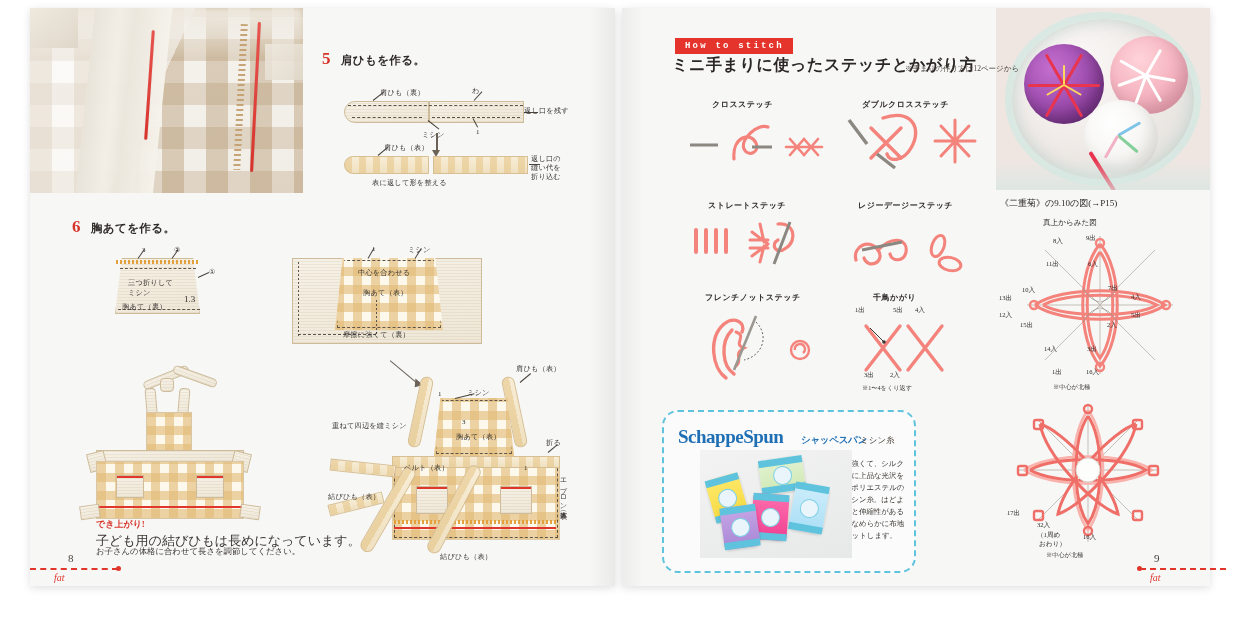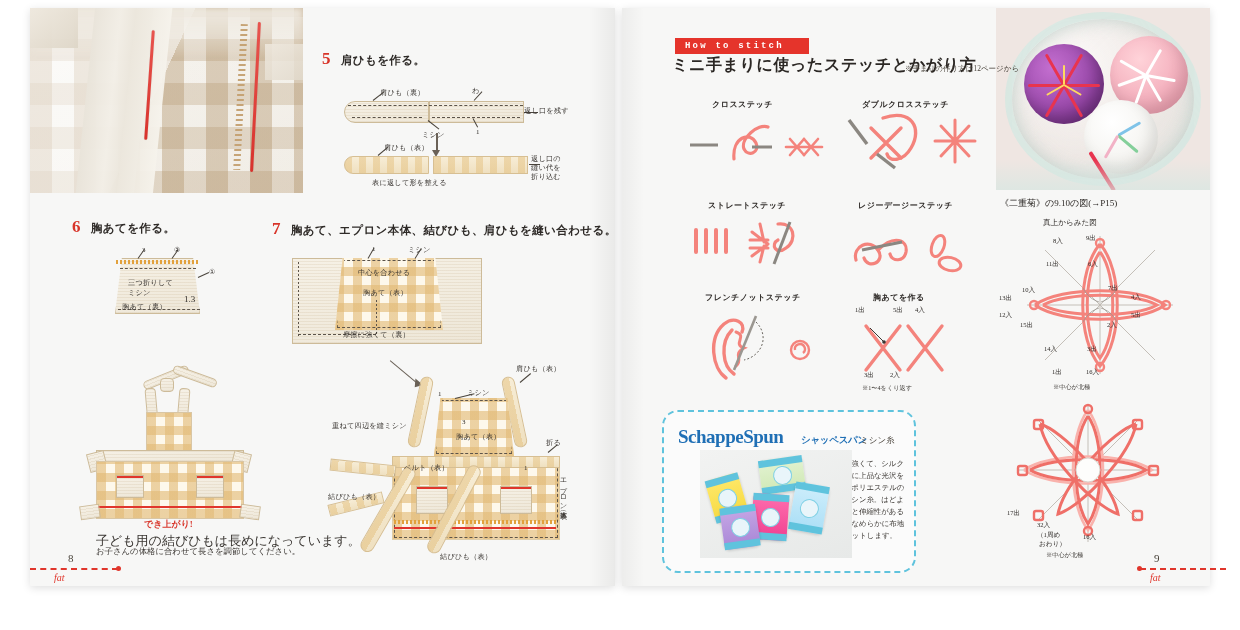--- a/index.html
+++ b/index.html
@@ -131,21 +131,21 @@
     position:absolute; height:4px;
     background: repeating-linear-gradient(90deg,#e2a13c 0 2px, rgba(0,0,0,0) 2px 4px);
   }
 
   
   #howto-chip {
     position:absolute; left:675px; top:38px;
     background:#e5342b; color:#fff;
     font-family:"Liberation Mono","DejaVu Sans Mono",monospace;
     font-size:9px; font-weight:bold; letter-spacing:2.2px;
-    padding:3px 25px 3px 10px;
+    padding:3px 9px 3px 10px;
   }
   #howto-title {
     position:absolute; left:672px; top:55px;
     font-size:16px; font-weight:bold; color:#2b2724; letter-spacing:.6px;
   }
   #howto-note { position:absolute; left:905px; top:64px; font-size:7.5px; color:#4a443c; }
 
   .stitch-name {
     position:absolute; font-size:8px; color:#2f2b28; font-weight:bold;
     letter-spacing:.5px; white-space:nowrap;
@@ -187,21 +187,21 @@
     font-size:10px; color:#e0362c;
   }
   .folio .dash {
     position:absolute; height:0; border-top:2px dashed #e0362c;
   }
   .folio .dot {
     position:absolute; width:5px; height:5px; border-radius:50%; background:#e0362c;
   }
 
   
-  #done-head { position:absolute; left:96px; top:518px; font-size:9px; font-weight:bold; color:#d8352a;margin-left:48px; }
+  #done-head { position:absolute; left:96px; top:518px; font-size:9px; font-weight:bold; color:#d8352a; }
   #done-l1 { position:absolute; left:96px; top:532px; font-size:13px; color:#3a3632; }
   #done-l2 { position:absolute; left:96px; top:546px; font-size:8.4px; color:#3a3632; }
 </style>
 </head>
 <body>
 
 <div id="spread">
 
   <div class="page" id="page-left">
     <div class="gutter-shade-l"></div>
@@ -299,24 +299,20 @@
     <div class="redline" style="left:197px; top:476px; width:26px;"></div>
     <div class="redline" style="left:97px; top:506px; width:146px;"></div>
     <div class="linen" style="position:absolute; left:80px; top:505px; width:20px; height:14px; transform:rotate(-8deg);"></div>
     <div class="linen" style="position:absolute; left:240px; top:505px; width:20px; height:14px; transform:rotate(8deg);"></div>
   </div>
 
   <div id="done-head" class="jp">でき上がり!</div>
   <div id="done-l1" class="jp">子ども用の結びひもは長めになっています。</div>
   <div id="done-l2" class="jp">お子さんの体格に合わせて長さを調節してください。</div>
 
-  <div style="position:absolute; left:272px; top:220px;">
-    <span class="stepnum">7</span>
-    <span class="steptitle jp" style="margin-left:6px;">胸あて、エプロン本体、結びひも、肩ひもを縫い合わせる。</span>
-  </div>
 
   <div>
     <div class="linen" style="position:absolute; left:292px; top:258px; width:190px; height:86px;"></div>
     <div class="gingham" style="position:absolute; left:335px; top:258px; width:108px; height:72px;
          clip-path: polygon(7% 0, 93% 0, 100% 100%, 0 100%); border:none;"></div>
     <div class="dashborder" style="position:absolute; left:337px; top:260px; width:104px; height:68px; background:transparent;
          clip-path: polygon(7% 0, 93% 0, 100% 100%, 0 100%);"></div>
     <div class="dashline" style="left:298px; top:334px; width:78px;"></div>
     <div class="solidline" style="left:298px; top:262px; width:1px; height:74px; background:repeating-linear-gradient(180deg,#5c544a 0 2px,rgba(0,0,0,0) 2px 4px);"></div>
     <div class="solidline" style="left:376px; top:300px; width:1px; height:36px; background:repeating-linear-gradient(180deg,#5c544a 0 2px,rgba(0,0,0,0) 2px 4px);"></div>
@@ -476,21 +472,21 @@
     <path d="M34 66 C22 58, 20 34, 32 22" fill="none" stroke="#f4837c" stroke-width="3.4" stroke-linecap="round"></path>
     <path d="M36 24 C48 28, 32 36, 44 40 C32 46, 44 52, 36 58" fill="none" stroke="#f4837c" stroke-width="3" stroke-linecap="round"></path>
     <line x1="34" y1="62" x2="56" y2="8" stroke="#9b9791" stroke-width="2.6"></line>
     <path d="M56 14 C70 28, 62 48, 44 52" fill="none" stroke="#6b6760" stroke-width="1" stroke-dasharray="2 2"></path>
     <g stroke="#f4837c" stroke-width="2.4" fill="none">
       <circle cx="100" cy="42" r="9"></circle>
       <path d="M100 42 m-5 0 a5 5 0 1 1 8 3"></path>
     </g>
   </svg>
 
-  <div class="stitch-name jp" style="left:873px; top:292px;">胸あてを作る</div>
+  <div class="stitch-name jp" style="left:873px; top:292px;">千鳥かがり</div>
   <svg style="position:absolute; left:850px; top:316px;" width="140" height="66">
     <g stroke="#f4837c" stroke-width="3.4" fill="none" stroke-linecap="round">
       <path d="M16 10 L50 54 M50 10 L16 54"></path>
       <path d="M58 10 L92 54 M92 10 L58 54"></path>
     </g>
     <path d="M20 12 L34 26" stroke="#3a3632" stroke-width="1" fill="none"></path>
     <circle cx="34" cy="26" r="1.8" fill="#3a3632"></circle>
   </svg>
   <span class="diag-label jp" style="left:855px; top:306px;">1出</span>
   <span class="diag-label jp" style="left:893px; top:306px;">5出</span>

